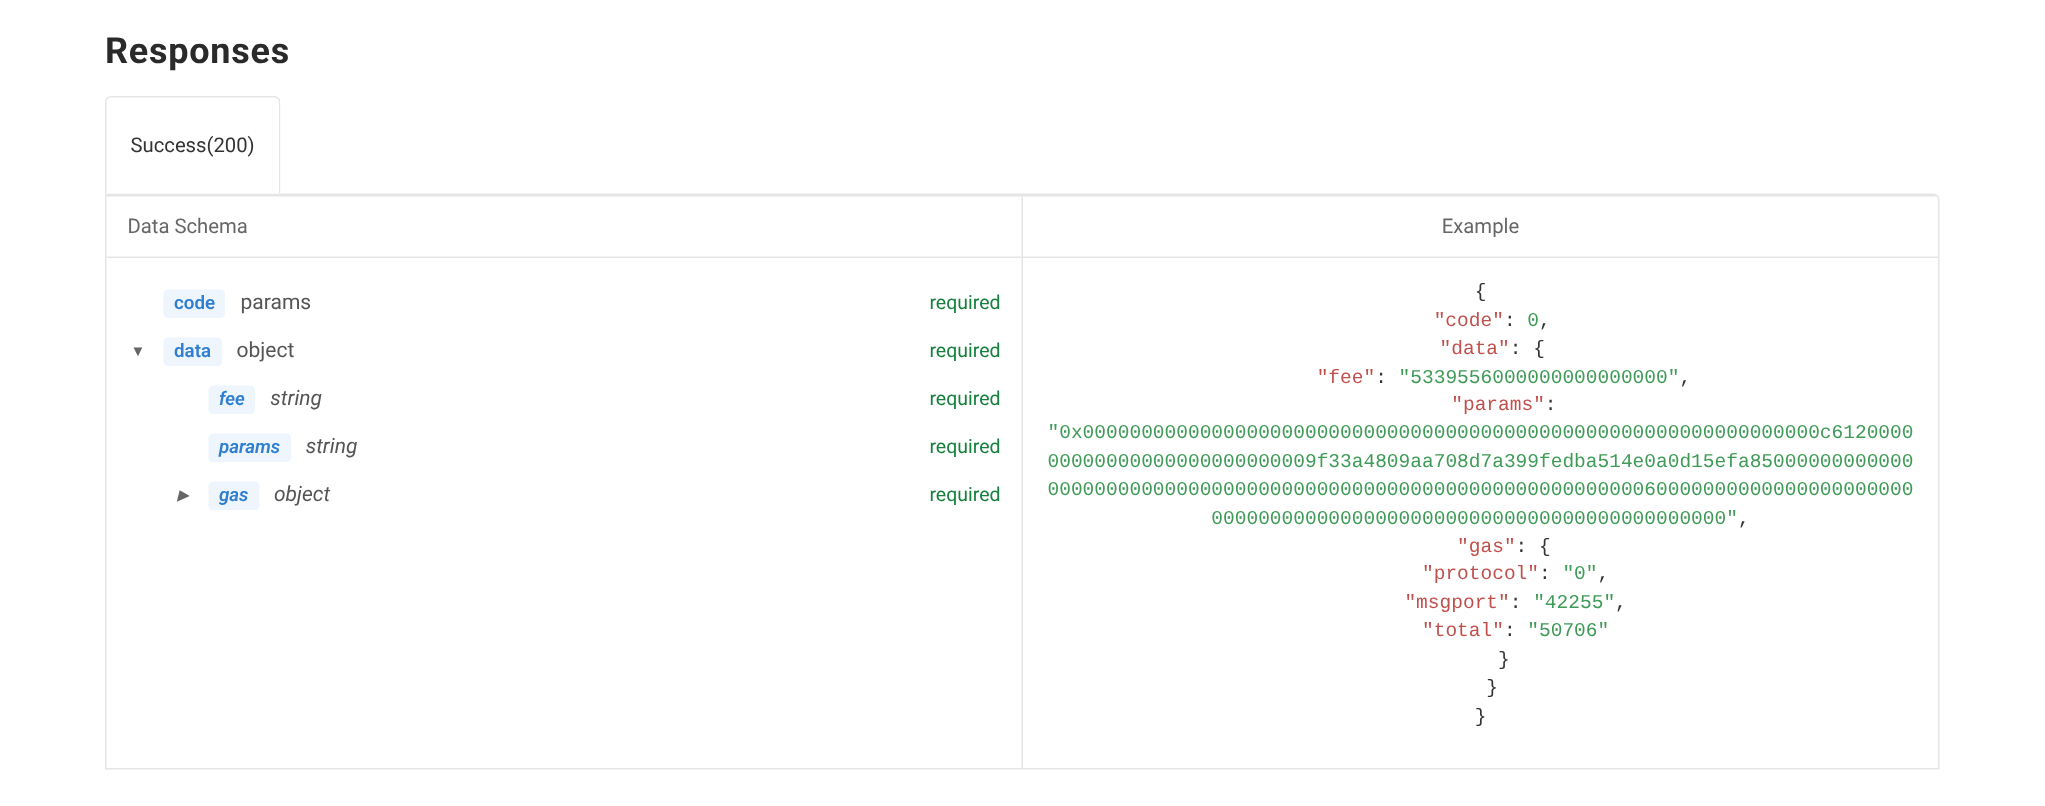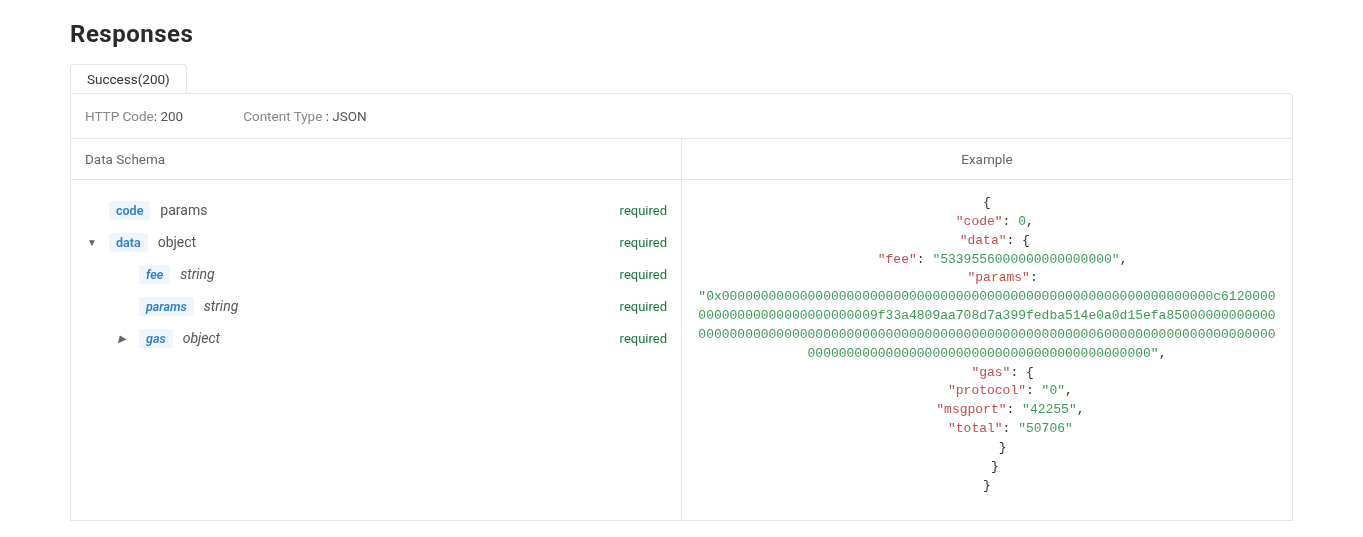--- a/index.html
+++ b/index.html
@@ -1,19 +1,19 @@
 <!DOCTYPE html>
 <html><head>
 <meta charset="utf-8">
 <style>
   * { box-sizing: border-box; margin: 0; padding: 0; }
   body { font-family: -apple-system, BlinkMacSystemFont, "Segoe UI", Roboto, sans-serif; background: #fff; color: #333; padding: 20px 70px; }
   h2.section-title { font-size: 24px; font-weight: 700; color: #2a2a2a; letter-spacing: 0.5px; margin-bottom: 16px; }
   .tabs { display: flex; }
-  .tab { border: 1px solid #e5e5e5; border-bottom: none; padding: 6px 16px; font-size: 13.5px; color: #333; background: #fff; border-radius: 4px 4px 0 0; cursor: pointer; }
+  .tab { border: 1px solid #e5e5e5; border-bottom: none; padding: 24px 16px; font-size: 13.5px; color: #333; background: #fff; border-radius: 4px 4px 0 0; cursor: pointer; }
   .panel { border: 1px solid #e5e5e5; border-radius: 0 4px 0 0; }
   .meta-row { display: flex; gap: 60px; padding: 14px 14px; font-size: 13.5px; color: #888; }
   .meta-row span.val { color: #555; }
   .grid { display: flex; border-top: 1px solid #e5e5e5; }
   .col { flex: 1; }
   .col + .col { border-left: 1px solid #e5e5e5; text-align: center; }
   .col-header { padding: 12px 14px; font-size: 13.5px; color: #666; border-bottom: 1px solid #e5e5e5; }
   .schema-body { padding: 14px 14px 24px 14px; }
   .schema-row { display: flex; align-items: center; justify-content: space-between; padding: 6px 0; min-height: 32px; }
   .schema-left { display: flex; align-items: center; gap: 10px; }
@@ -31,28 +31,20 @@
 </head>
 <body>
 
 <h2 class="section-title">Responses</h2>
 
 <div class="tabs">
   <div class="tab">Success(200)</div>
 </div>
 
 <div class="panel">
-  <div class="meta-row">
-    <div>
-      <span>HTTP Code</span><span class="val">: 200</span>
-    </div>
-    <div>
-      <span>Content Type </span><span class="val">: JSON</span>
-    </div>
-  </div>
 
   <div class="grid">
     <div class="col">
       <div class="col-header">Data Schema</div>
       <div class="schema-body">
 
         <div class="schema-row">
           <div class="schema-left">
             <span class="toggle"></span>
             <span class="prop-name">code</span>

